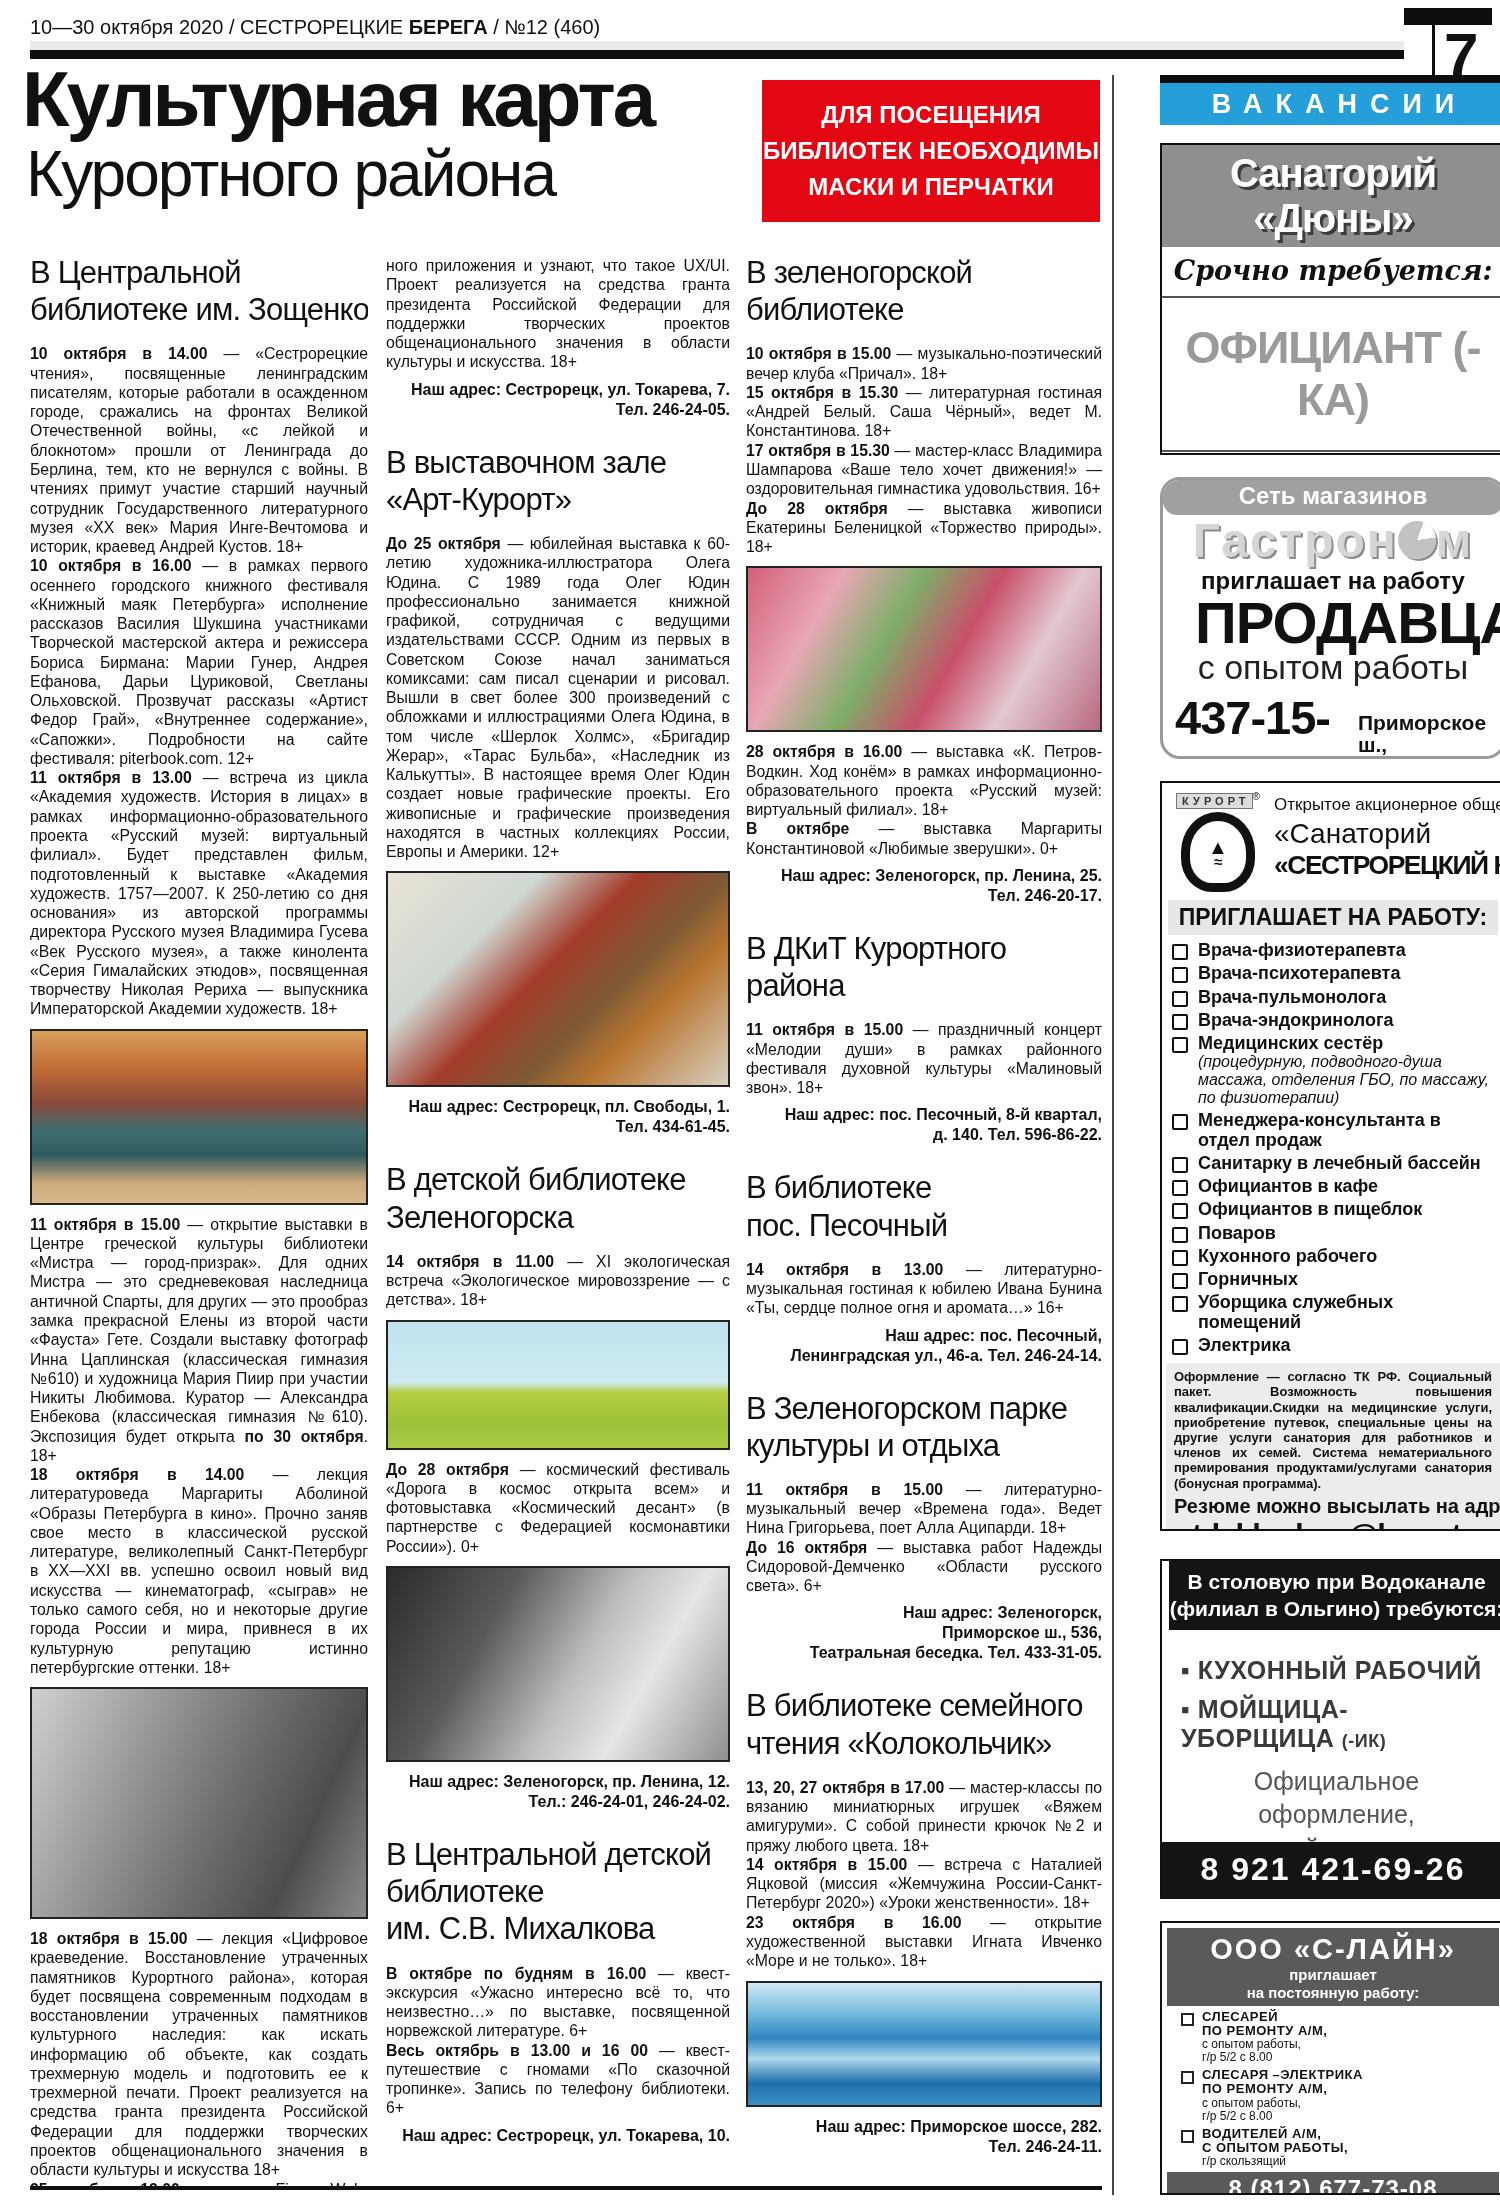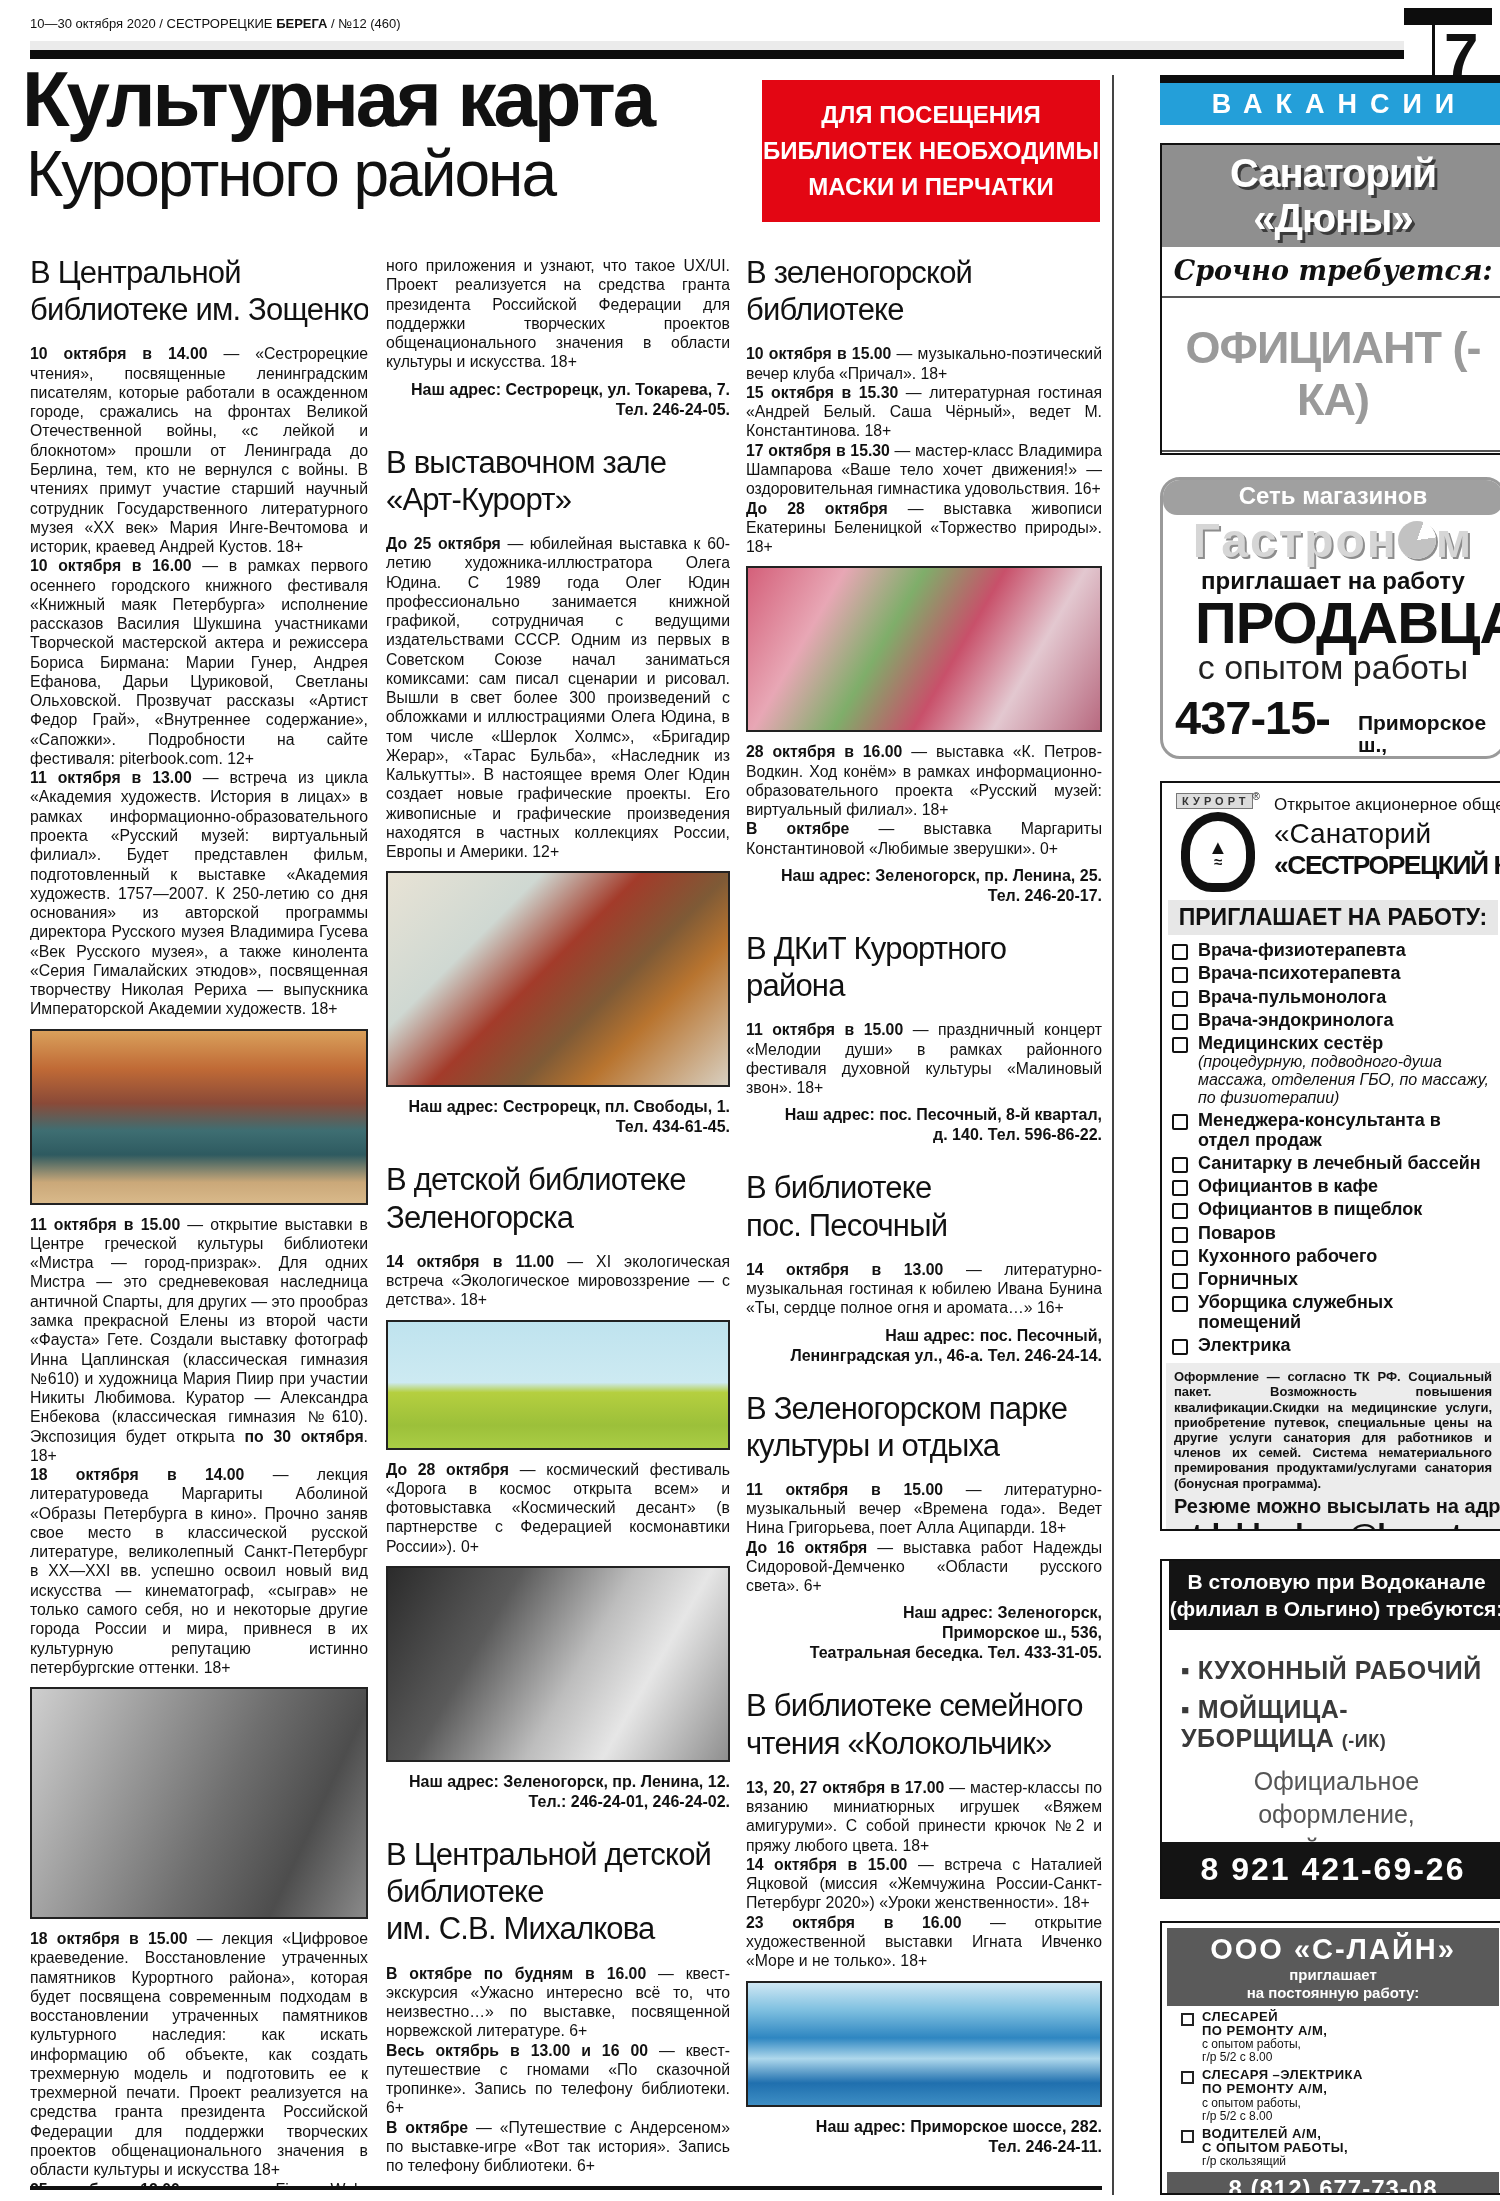--- a/index.html
+++ b/index.html
@@ -1,19 +1,19 @@
 <!DOCTYPE html>
 <html><head>
 <meta charset="utf-8">
 <style>
   html,body{margin:0;padding:0;background:#fff;}
   .page{position:relative;width:1500px;height:2201px;background:#fff;overflow:hidden;
         font-family:"Liberation Sans",sans-serif;color:#111;}
   
-  .mast{position:absolute;top:16px;left:30px;font-size:13px;letter-spacing:0;}
+  .mast{position:absolute;top:16px;left:30px;font-size:20px;letter-spacing:0;}
   .graystrip{position:absolute;top:41px;left:30px;width:1374px;height:9px;background:#ebebeb;}
   .toprule{position:absolute;top:50px;left:30px;width:1374px;height:9px;background:#0d0d0d;}
   .folio-bar{position:absolute;top:8px;left:1404px;width:88px;height:17px;background:#0d0d0d;}
   .folio-rule{position:absolute;top:8px;left:1432px;width:3px;height:76px;background:#0d0d0d;}
   .folio{position:absolute;top:24px;left:1444px;font-size:62px;font-weight:800;line-height:1;}
   
   .hl1{position:absolute;top:60px;left:22px;margin:0;font-size:78px;font-weight:800;
        letter-spacing:-3px;line-height:1;}
   .hl2{position:absolute;top:142px;left:26px;font-size:64px;font-weight:400;letter-spacing:-2px;line-height:1;}
   
@@ -182,21 +182,20 @@
           <span class="al">Наш адрес: Зеленогорск, пр. Ленина, 12.</span>
           <span class="al">Тел.: 246-24-01, 246-24-02.</span>
         </p>
       <h2 class="sh">
           <span class="hline">В Центральной детской</span>
           <span class="hline">библиотеке</span>
           <span class="hline">им. С.В. Михалкова</span>
         </h2>
       <p class="ev"><b>В октябре по будням в 16.00</b><span> — квест-экскурсия «Ужасно интересно всё то, что неизвестно…» по выставке, посвященной норвежской литературе. 6+</span></p>
       <p class="ev"><b>Весь октябрь в 13.00 и 16 00</b><span> — квест-путешествие с гномами «По сказочной тропинке». Запись по телефону библиотеки. 6+</span></p>
-      <p class="ev"><b>В октябре</b><span> — «Путешествие с Андерсеном» по выставке-игре «Вот так история». Запись по телефону библиотеки. 6+</span></p>
       <p class="addr">
           <span class="al">Наш адрес: Сестрорецк, ул. Токарева, 10.</span>
         </p>
     </div>
 
     <div class="col col3">
       <h2 class="sh first">
           <span class="hline">В зеленогорской</span>
           <span class="hline">библиотеке</span>
         </h2>

